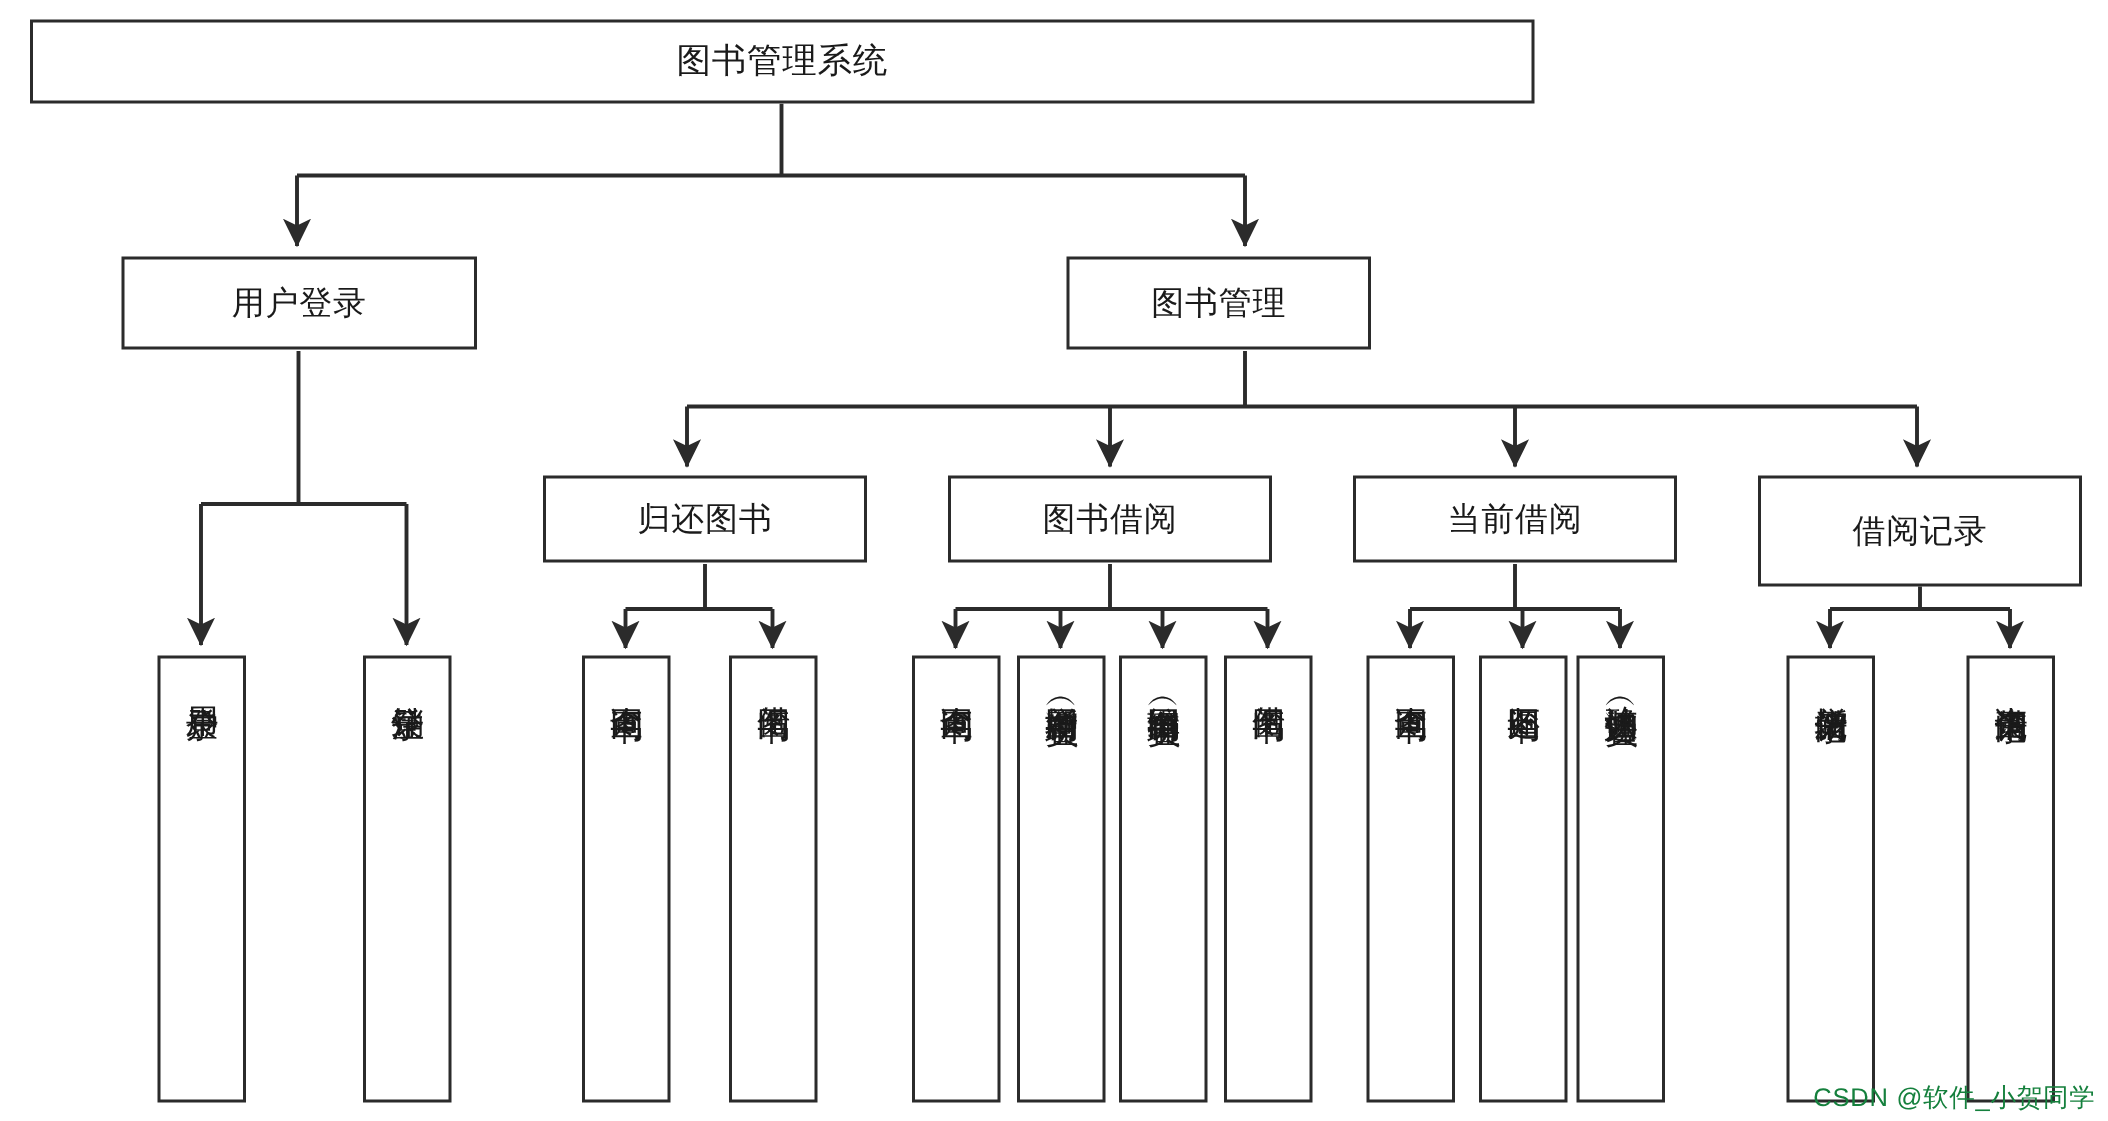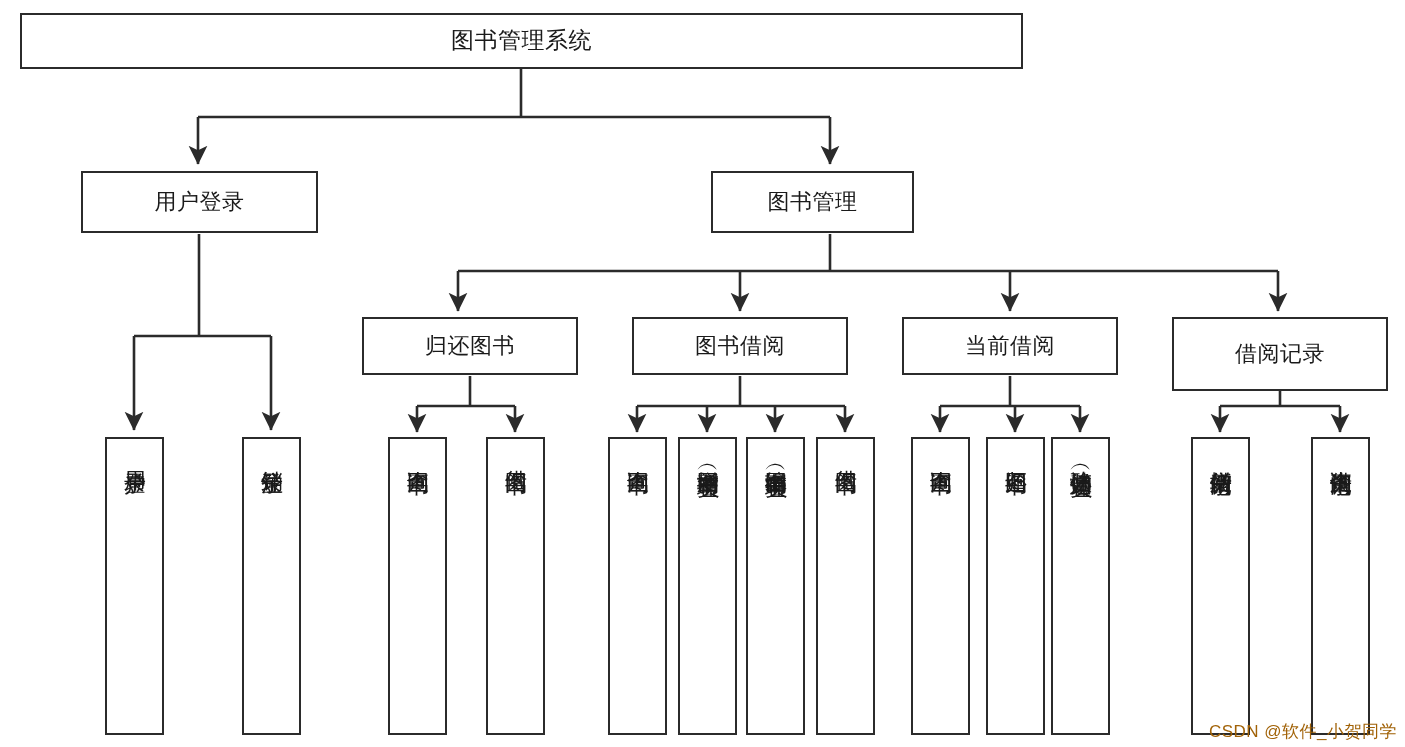--- a/index.html
+++ b/index.html
@@ -58,21 +58,21 @@
     line-height: 1.22;
     letter-spacing: 1px;
     white-space: nowrap;
   }
   .node.root .label { font-size: 23px; }
   .watermark {
     position: absolute;
     right: 8px;
     bottom: 4px;
     font-size: 17px;
-    color: #a16207;
+    color: #15803d;
     letter-spacing: 0.5px;
     white-space: nowrap;
     user-select: none;
   }
 </style>
 </head>
 <body>
 
 <div id="diagram-root">
 

